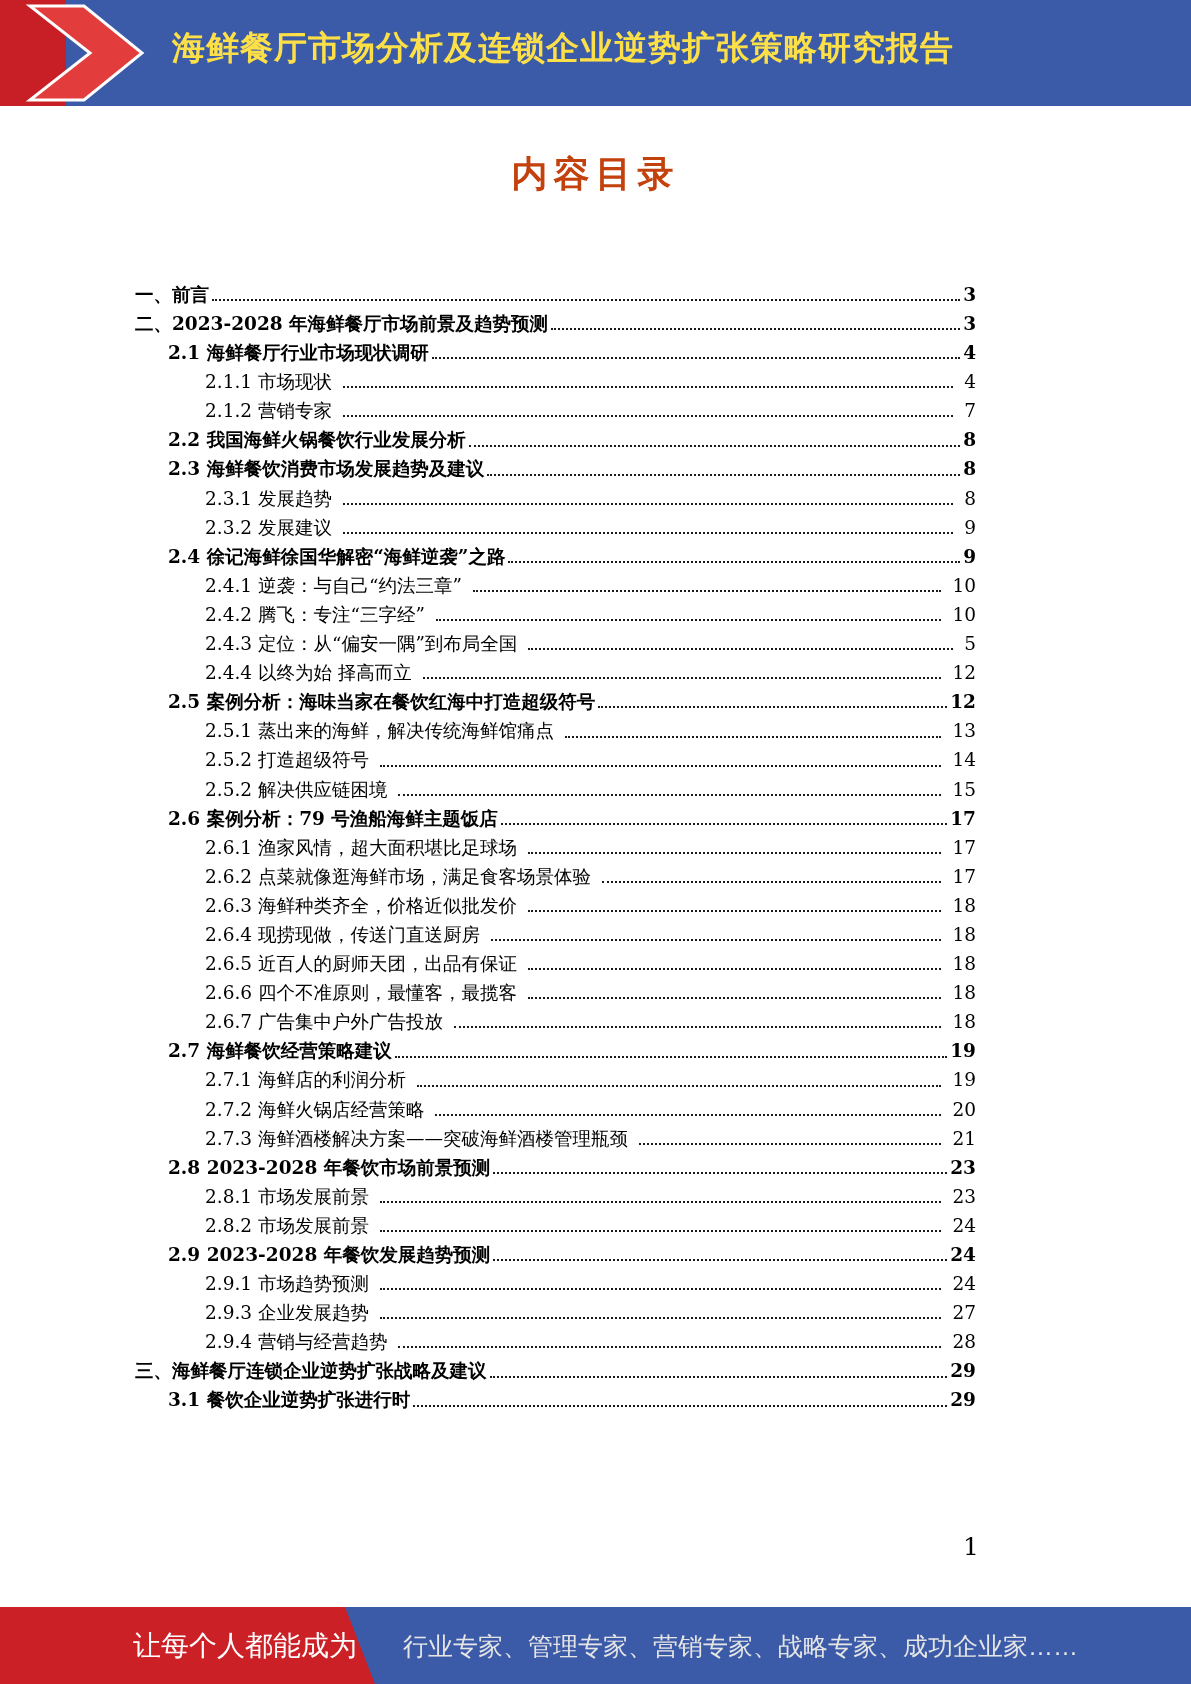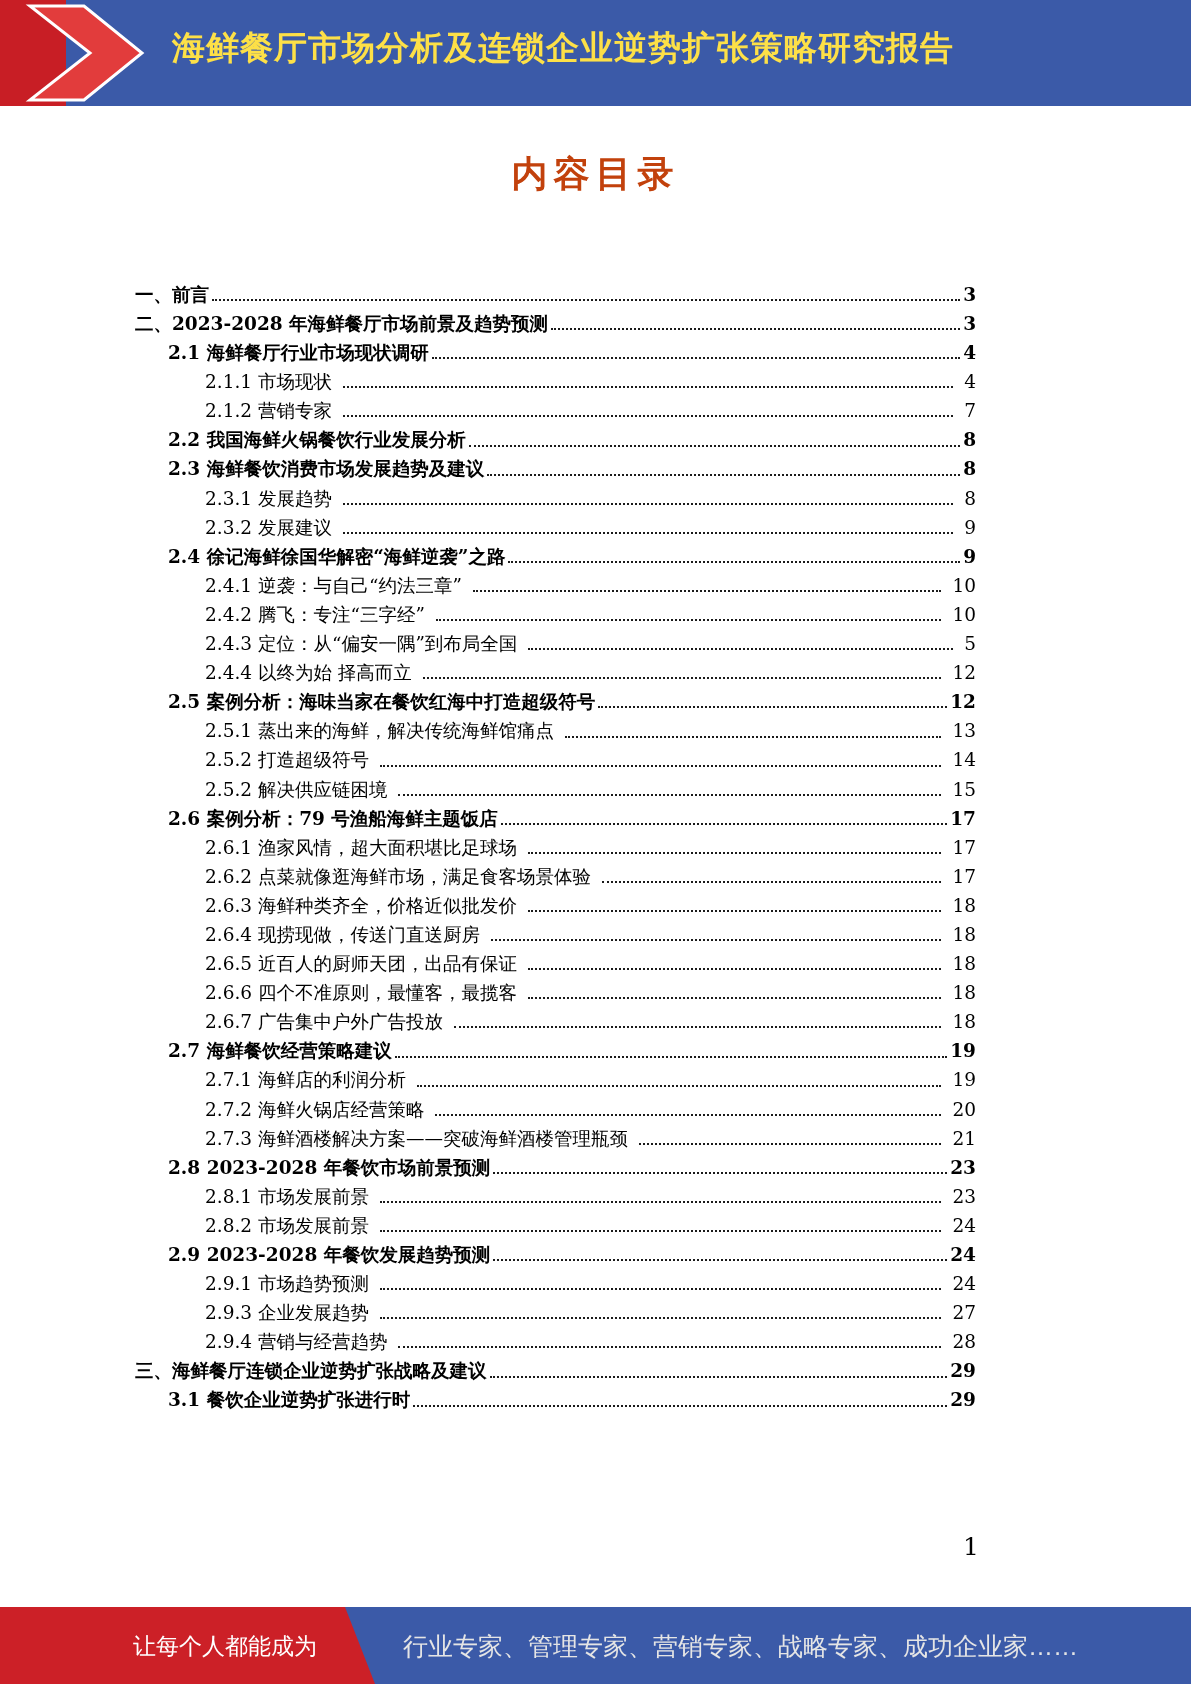--- a/index.html
+++ b/index.html
@@ -61,21 +61,21 @@
     position:absolute; bottom:0; left:0; width:1191px; height:77px;
     background:#3b5aa8;
   }
   .footer-red {
     position:absolute; left:0; top:0; height:77px; width:390px;
     background:#cc2027;
     clip-path:polygon(0 0, 345px 0, 375px 100%, 0 100%);
   }
   .footer-left-text {
     position:absolute; left:133px; top:50%; transform:translateY(-50%);
-    color:#ffffff; font-size:23px; white-space:nowrap;
+    color:#ffffff; font-size:28px; white-space:nowrap;
     font-family:"Liberation Sans","DejaVu Sans",sans-serif;
   }
   .footer-right-text {
     position:absolute; left:403px; top:50%; transform:translateY(-50%);
     color:#e5e5e5; font-size:25px; white-space:nowrap;
     font-family:"Liberation Sans","DejaVu Sans",sans-serif;
   }
 </style>
 </head>
 <body>

